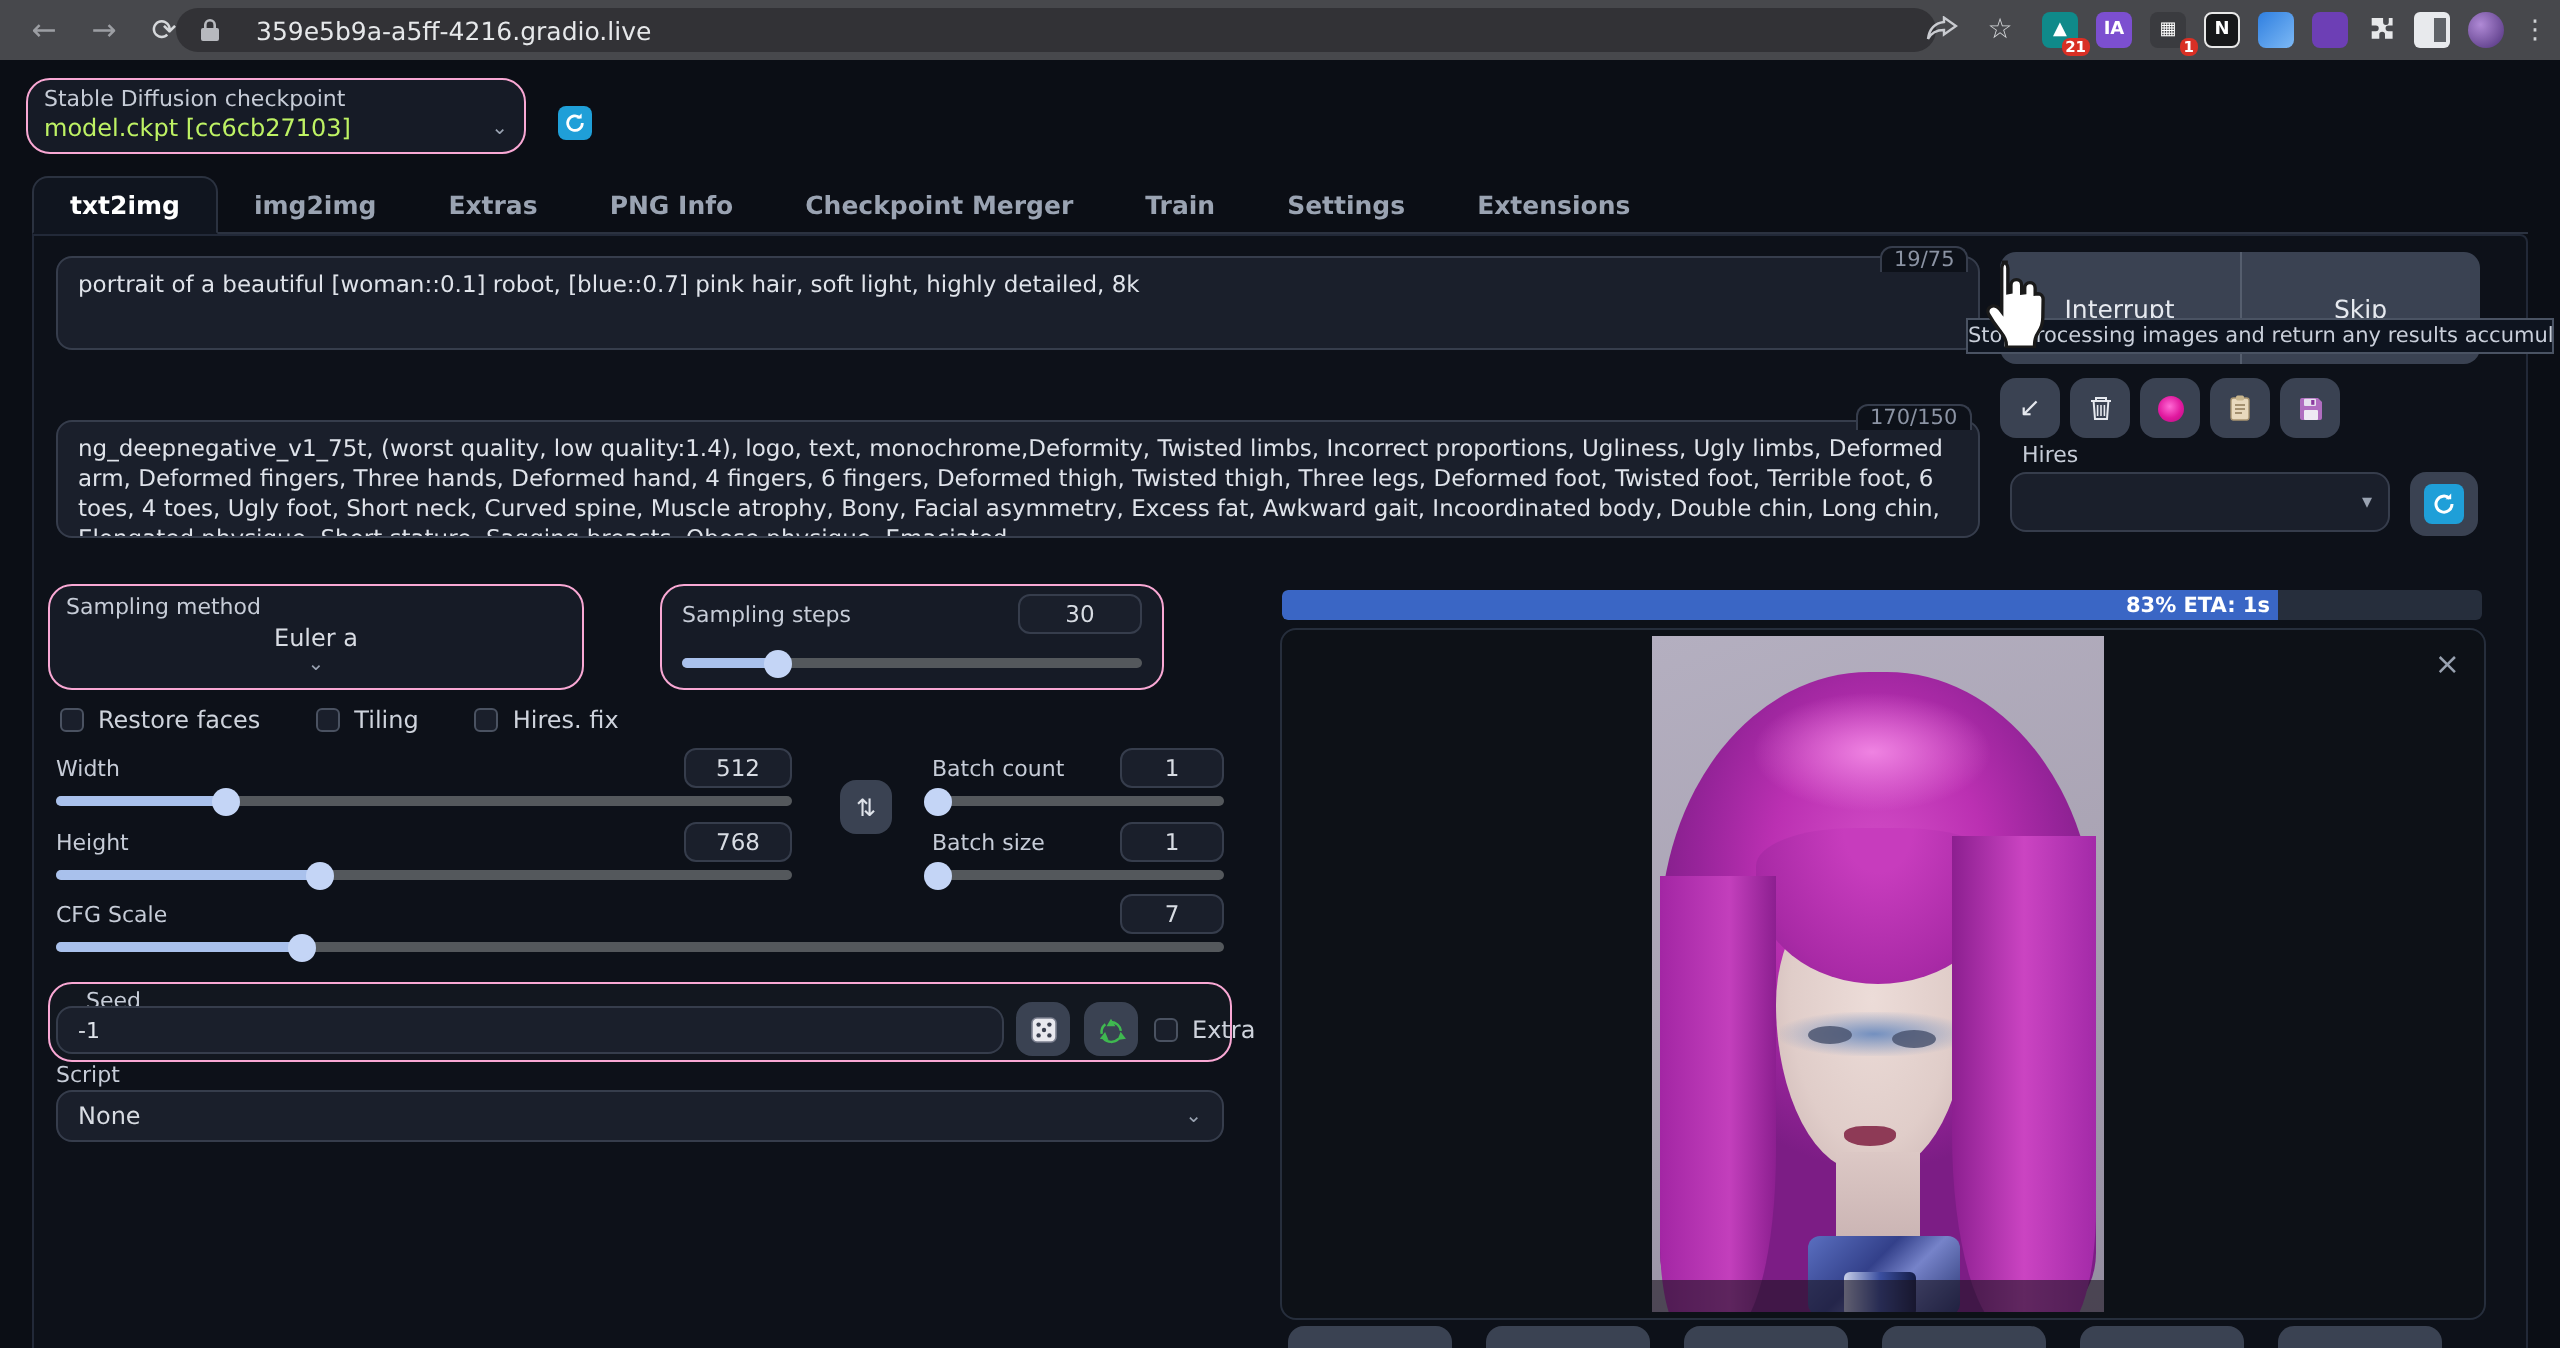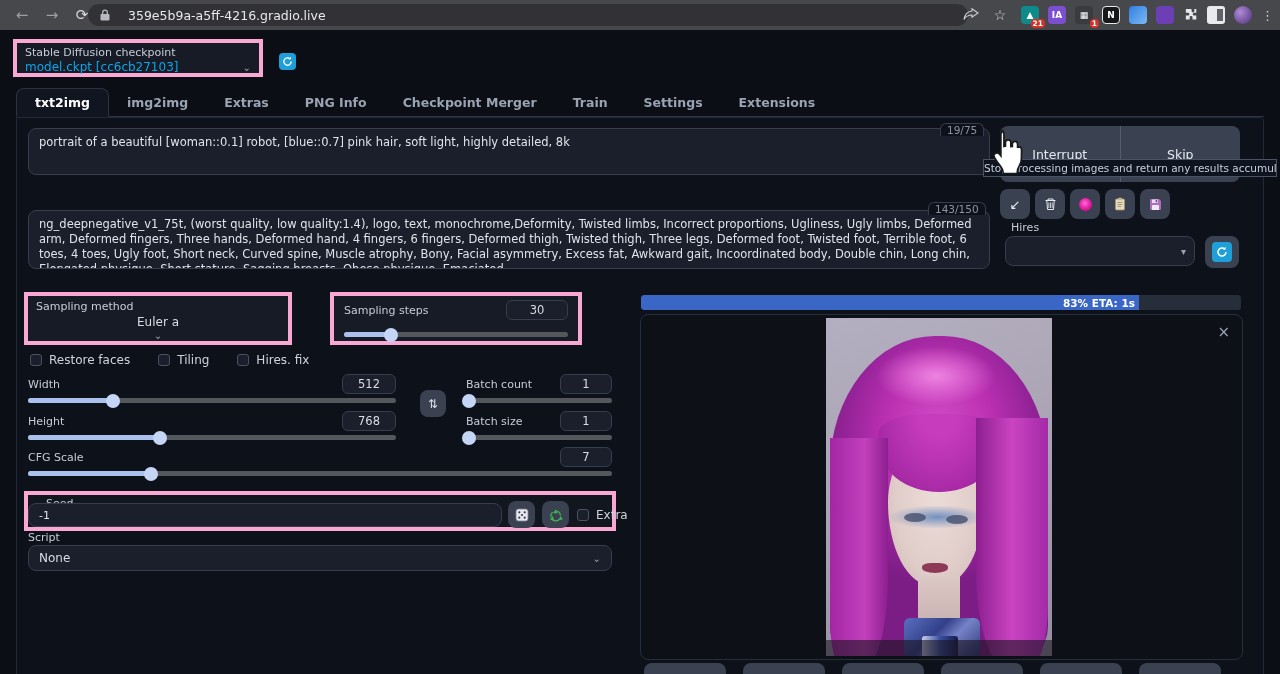--- a/index.html
+++ b/index.html
@@ -12,25 +12,25 @@
   .nav-ico.lit { color:#d6d8db; }
   .url-pill { position:absolute; left:88px; top:4px; width:880px; height:22px; background:#323236; border-radius:11px; display:flex; align-items:center; padding:0 12px; gap:18px; }
   .url-text { color:#e6e8ea; font-size:12.5px; }
   .chrome-right { position:absolute; right:6px; top:0; height:30px; display:flex; align-items:center; gap:9px; }
   .ext-ico { width:18px; height:18px; border-radius:4px; font-size:9px; font-weight:bold; color:#fff; display:flex; align-items:center; justify-content:center; position:relative; }
   .badge { position:absolute; right:-6px; bottom:-4px; background:#d93025; color:#fff; font-size:7.5px; border-radius:4px; padding:0 2px; line-height:9px; font-weight:bold; }
   .menu-dots { color:#cfd1d4; font-size:13px; letter-spacing:0; }
 
   
   .page-label { color:#c6ccd7; font-size:11px; }
-  .blk-border { border:4px solid #f9a8d4; border-radius:0; background:#161b26; }
+  .blk-border { border:1px solid #f9a8d4; border-radius:12px; background:#161b26; }
 
   .checkpoint { position:absolute; left:13px; top:39px; width:250px; height:38px; padding:3px 8px; }
   .checkpoint .val-row { display:flex; justify-content:space-between; align-items:center; margin-top:1px; }
-  .checkpoint .val { color:#0ea5e9; font-size:12px; }
+  .checkpoint .val { color:#bef264; font-size:12px; }
   .chev { color:#9aa3b2; font-size:10px; }
 
   .blue-btn { background:#1f9fd8; border-radius:4px; display:flex; align-items:center; justify-content:center; }
   .refresh-svg { display:block; }
 
   
   .tabs { position:absolute; left:16px; top:90px; width:1248px; height:27px; border-bottom:1px solid #2b3240; display:flex; align-items:flex-end;font-weight:bold; }
   .tab { color:#9aa3b2; font-size:12.5px; padding:6px 18px; cursor:pointer; }
   .tab.active { color:#ffffff; background:#10151f; border:1px solid #2b3240; border-bottom:1px solid #10151f; border-radius:8px 8px 0 0; margin-bottom:-1px; }
 
@@ -181,21 +181,21 @@
   <div class="tab">Settings</div>
   <div class="tab">Extensions</div>
 </div>
 
 <div class="main-panel"></div>
 
 <div class="txtbox" style="left:28px; top:128px; width:962px; height:47px;">portrait of a beautiful [woman::0.1] robot, [blue::0.7] pink hair, soft light, highly detailed, 8k</div>
 <div class="counter" style="left:940px; top:123px;">19/75</div>
 
 <div class="txtbox" style="left:28px; top:210px; width:962px; height:59px;">ng_deepnegative_v1_75t, (worst quality, low quality:1.4), logo, text, monochrome,Deformity, Twisted limbs, Incorrect proportions, Ugliness, Ugly limbs, Deformed arm, Deformed fingers, Three hands, Deformed hand, 4 fingers, 6 fingers, Deformed thigh, Twisted thigh, Three legs, Deformed foot, Twisted foot, Terrible foot, 6 toes, 4 toes, Ugly foot, Short neck, Curved spine, Muscle atrophy, Bony, Facial asymmetry, Excess fat, Awkward gait, Incoordinated body, Double chin, Long chin, Elongated physique, Short stature, Sagging breasts, Obese physique, Emaciated,</div>
-<div class="counter" style="left:928px; top:202px;">143/150</div>
+<div class="counter" style="left:928px; top:202px;">170/150</div>
 
 <div class="dual-btn">
   <div class="half">Interrupt</div>
   <div class="divider"></div>
   <div class="half">Skip</div>
 </div>
 
 <div class="mini-row">
   <div class="mini-btn">
     <span style="color:#e6e9ef; font-size:13px;">↙</span>

